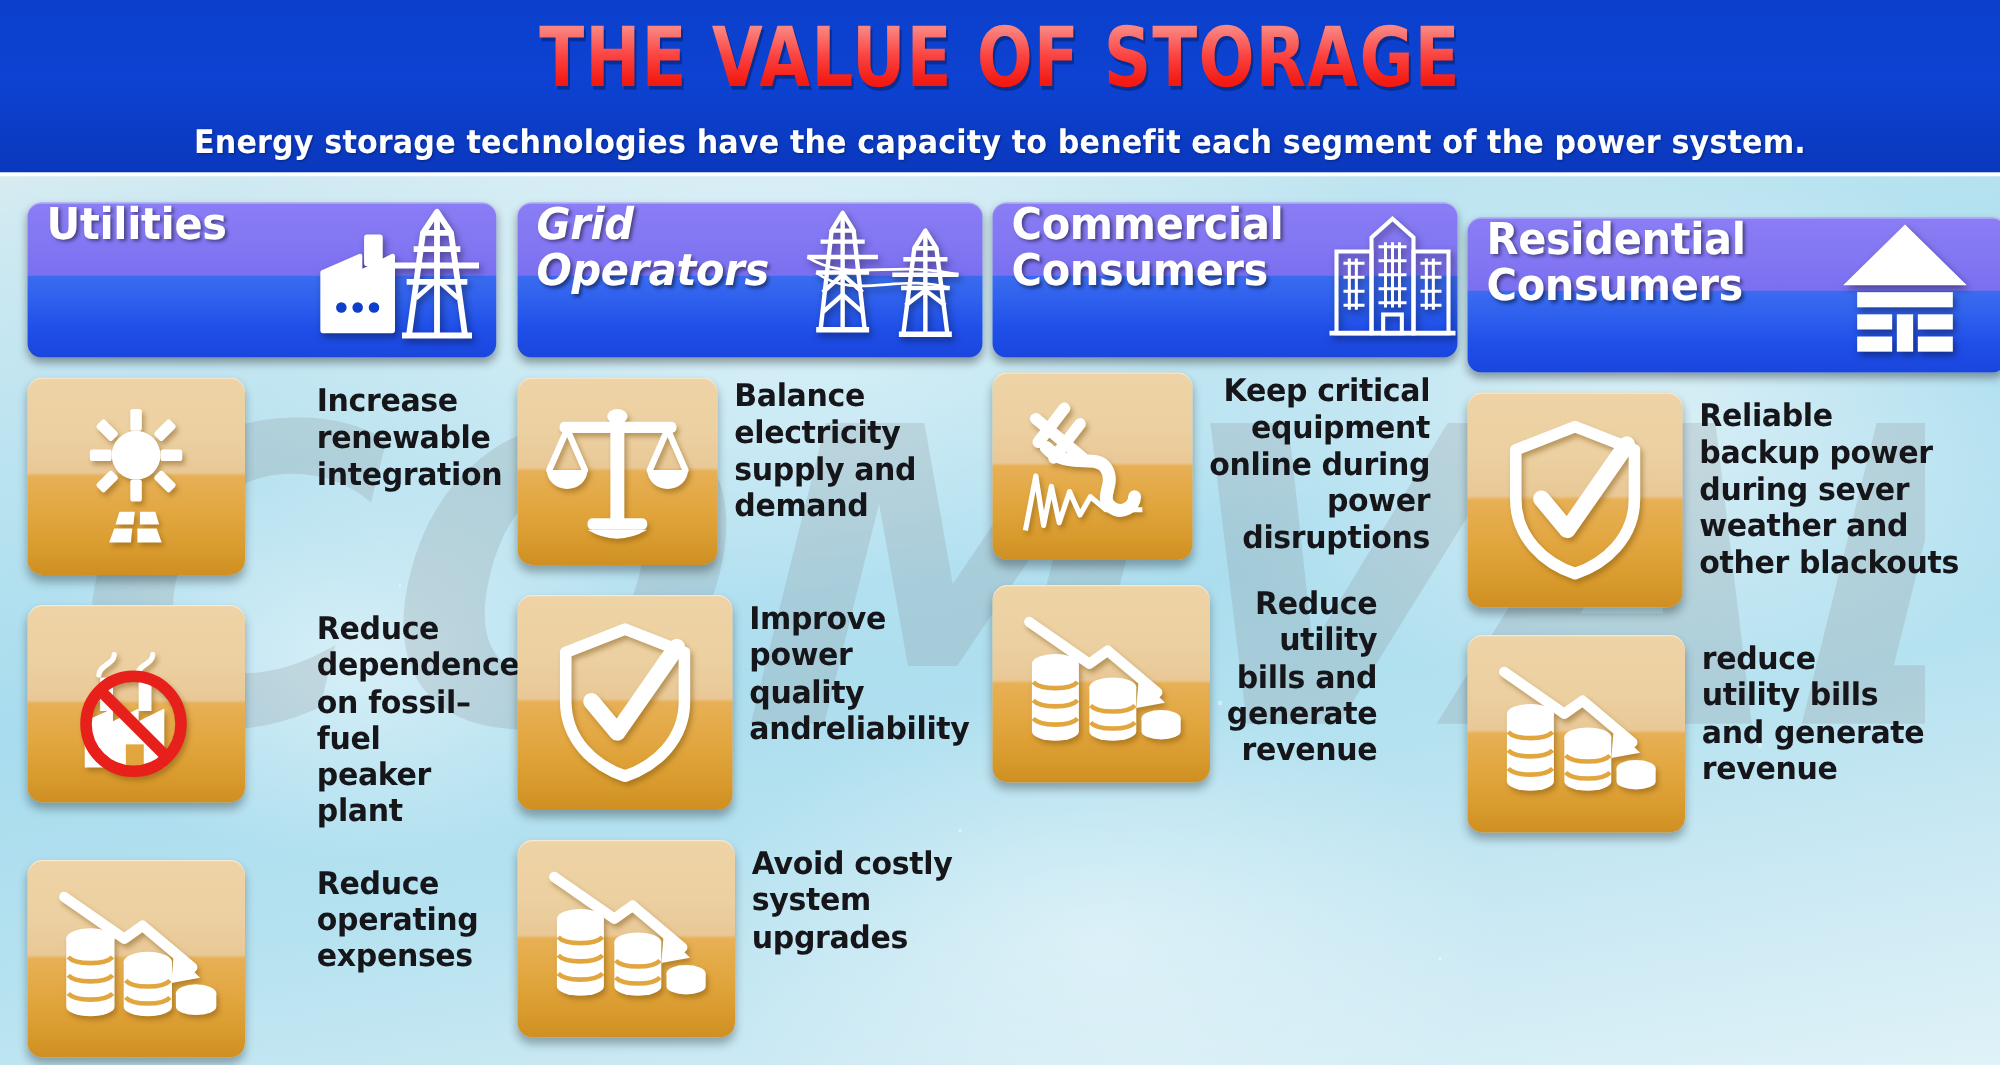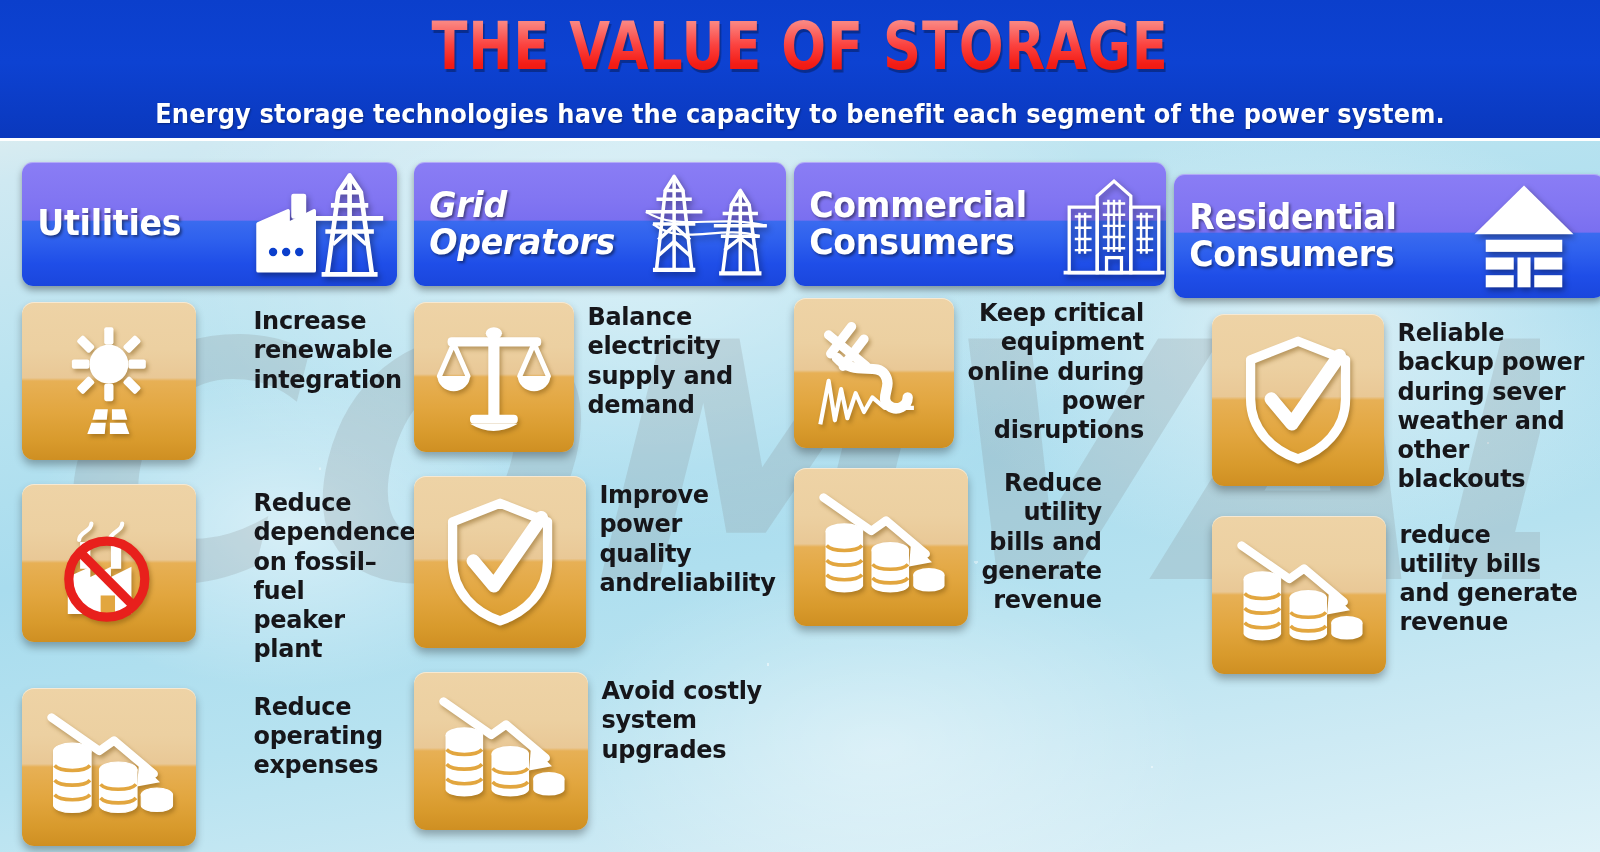--- a/index.html
+++ b/index.html
@@ -119,21 +119,20 @@
   .cat-card {
     position: relative;
     height: 124px;
     border-radius: 11px;
     background:
       linear-gradient(180deg,
         #8a7df5 0%, #8276f2 28%, #7a6ff0 47%,
         #3a6bef 47.5%, #2f61ee 62%, #1f4ee8 82%, #1a46dd 100%);
     box-shadow: 0 4px 7px rgba(0,0,0,.35), inset 0 1px 0 rgba(255,255,255,.35);
     display: flex;
-    align-items: center;
     overflow: hidden;
   }
   .cat-card.w1 { width: 375px; }
   .cat-card.w2 { width: 372px; font-style: italic; }
   .cat-card.w3 { width: 372px; }
   .cat-card.w4 { width: 431px; margin-top: 12px; }
 
   .cat-label {
     color: #ffffff;
     font-family: "DejaVu Sans", sans-serif;
@@ -198,21 +197,21 @@
   }
 
   
   .column.c1 .items { margin-top: 16px; }
   .column.c1 .item { margin-bottom: 24px; gap: 44px; }
   .column.c2 .items { margin-top: 16px; }
   .column.c2 .item { margin-bottom: 24px; }
   .column.c3 .items { margin-top: 12px; text-align: right; }
   .column.c3 .item { margin-bottom: 20px; }
   .column.c4 .items { margin-top: 16px; }
-  .column.c4 .item { margin-bottom: 22px; margin-left: 38px; }
+  .column.c4 .item { margin-bottom: 22px; }
 
   .column.c3 .item-text { padding-top: 0; }
   .column.c2 .item:first-child .item-text { padding-top: 0; }
 </style>
 </head>
 <body>
 
 <div id="poster">
 
   <div id="texture"></div>

